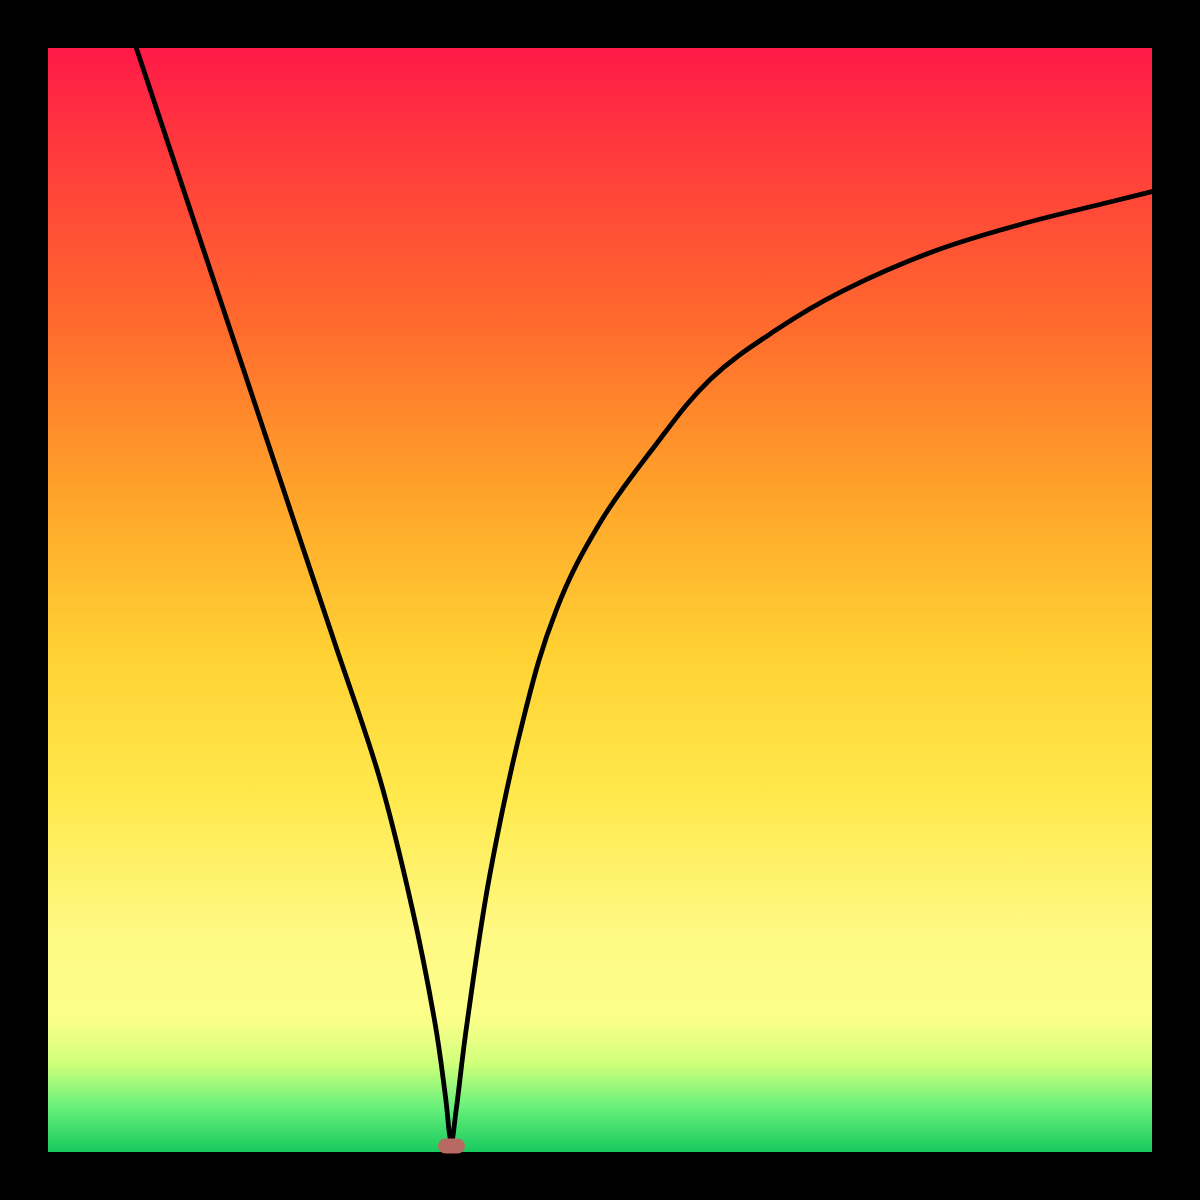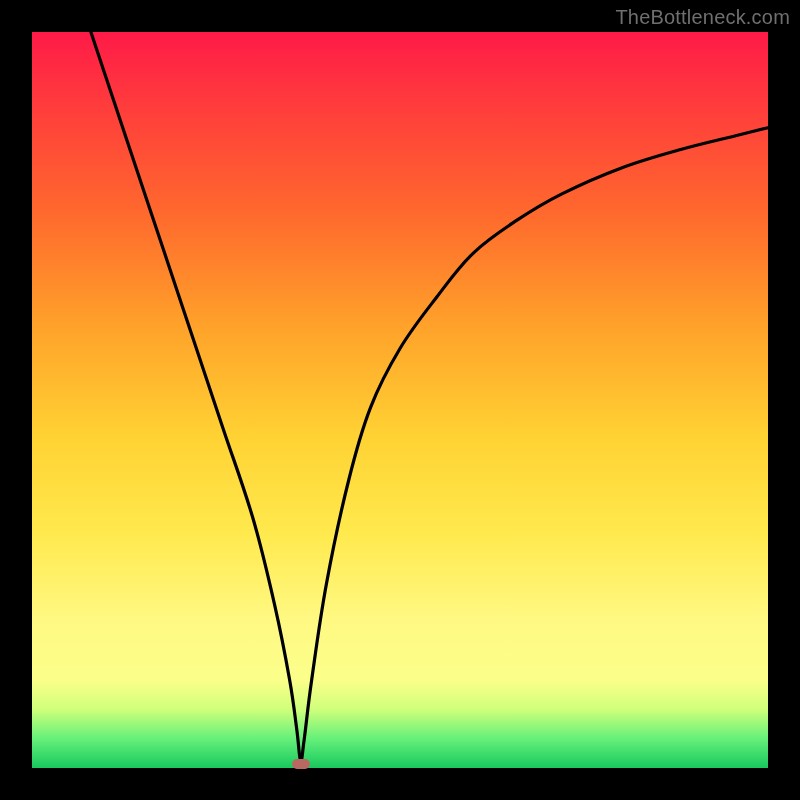--- a/index.html
+++ b/index.html
@@ -61,20 +61,19 @@
     width: 18px;
     height: 10px;
     border-radius: 5px;
     background: #b86a62;
   }
 </style>
 </head>
 <body>
 
 <div class="frame">
-  <div class="watermark">TheBottleneck.com</div>
   <div class="plot">
     <svg class="curve" viewBox="0 0 736 736" preserveAspectRatio="none">
       <path id="curve-path" fill="none" stroke="#000" stroke-width="3.2" stroke-linejoin="round" stroke-linecap="round" d="M 58.9 0.0 C 61.5 7.9, 65.7 20.3, 73.6 44.2 C 81.5 68.0, 92.4 100.7, 103.0 132.5 C 113.6 164.3, 121.9 189.0, 132.5 220.8 C 143.1 252.6, 151.3 277.3, 161.9 309.1 C 172.5 340.9, 180.8 365.6, 191.4 397.4 C 202.0 429.2, 211.5 454.0, 220.8 485.8 C 230.1 517.6, 236.3 544.9, 242.9 574.1 C 249.5 603.2, 253.6 625.2, 257.6 647.7 C 261.6 670.2, 263.0 684.6, 265.0 699.2 C 266.9 713.8, 267.3 727.3, 268.6 728.6 C 270.0 730.0, 270.3 721.1, 272.3 706.6 C 274.3 692.0, 275.7 675.5, 279.7 647.7 C 283.7 619.9, 287.8 587.8, 294.4 552.0 C 301.0 516.2, 308.5 480.8, 316.5 449.0 C 324.4 417.2, 329.3 399.2, 338.6 375.4 C 347.8 351.5, 356.1 336.4, 368.0 316.5 C 379.9 296.6, 391.6 282.2, 404.8 265.0 C 418.0 247.7, 427.0 234.7, 441.6 220.8 C 456.2 206.9, 469.9 198.3, 485.8 187.7 C 501.7 177.1, 511.4 171.2, 529.9 161.9 C 548.5 152.6, 567.6 144.1, 588.8 136.2 C 610.0 128.2, 626.5 123.7, 647.7 117.8 C 668.9 111.8, 690.7 107.0, 706.6 103.0 C 722.5 99.1, 730.7 97.0, 736.0 95.7"></path>
     </svg>
     <div id="marker-dot" class="dot" style="left: 259.64px; top: 727.32px; background: rgb(184, 106, 98);"></div>
   </div>
 </div>
 
 </body></html>

